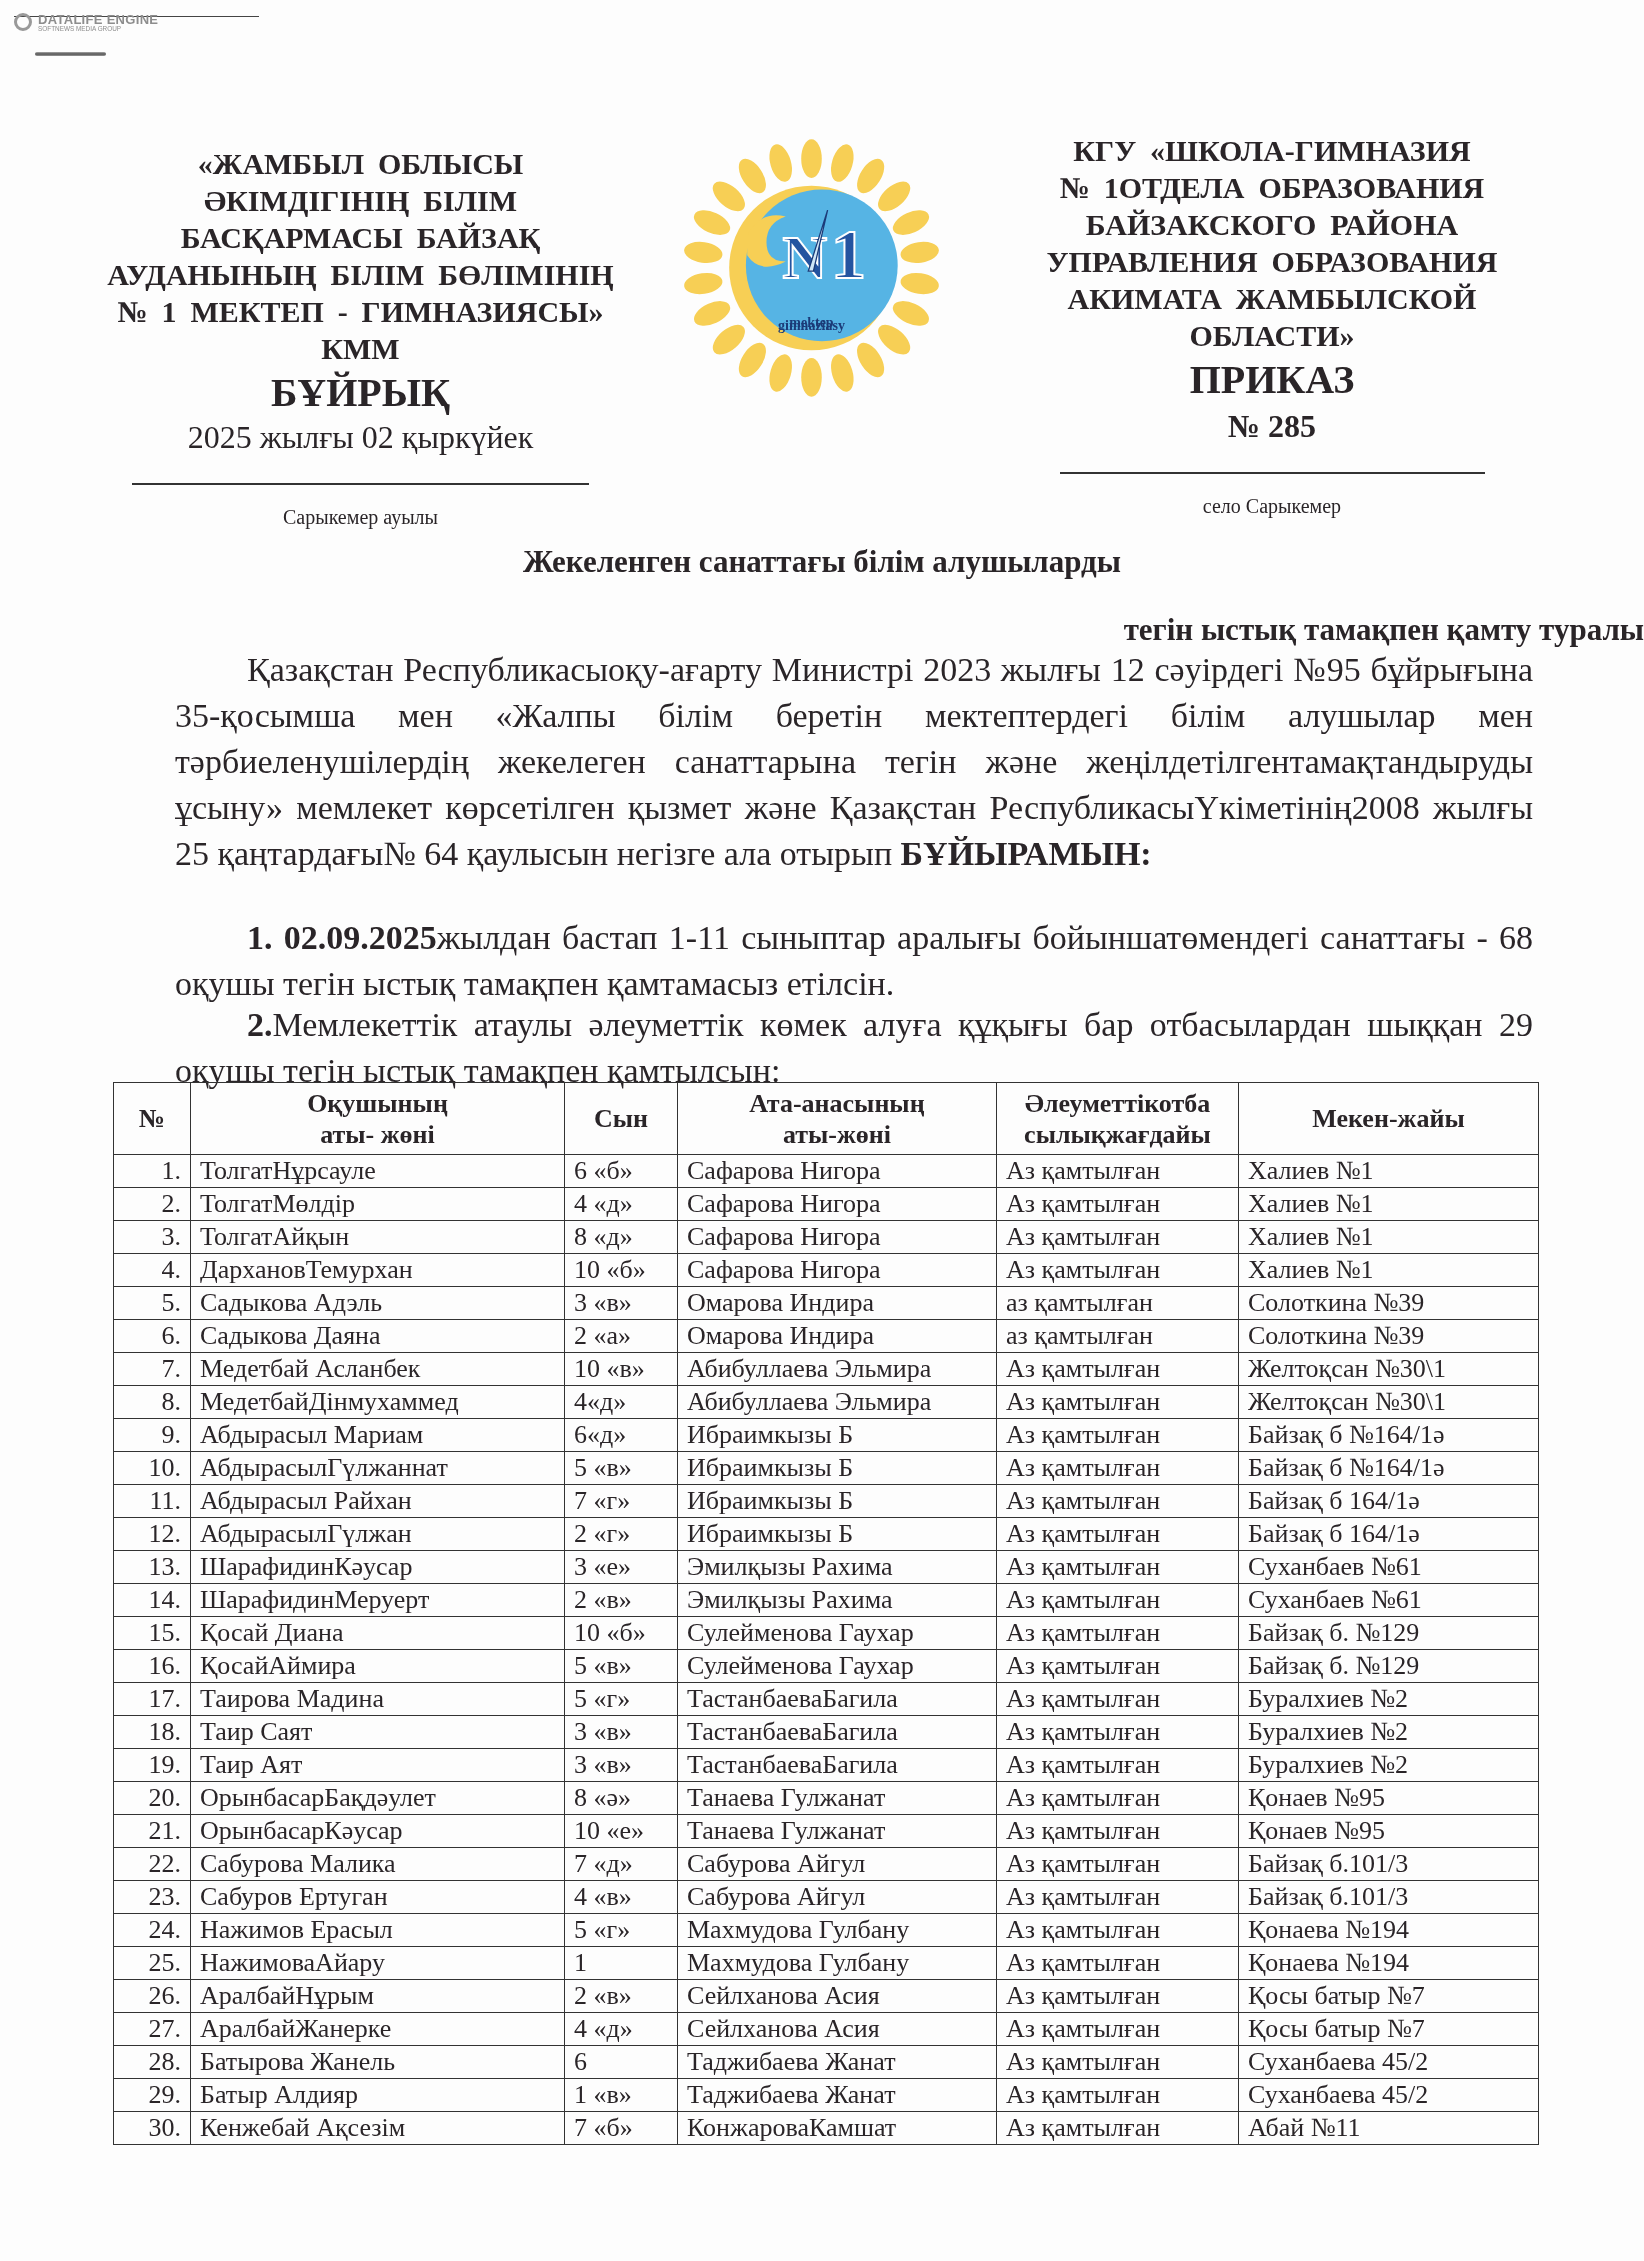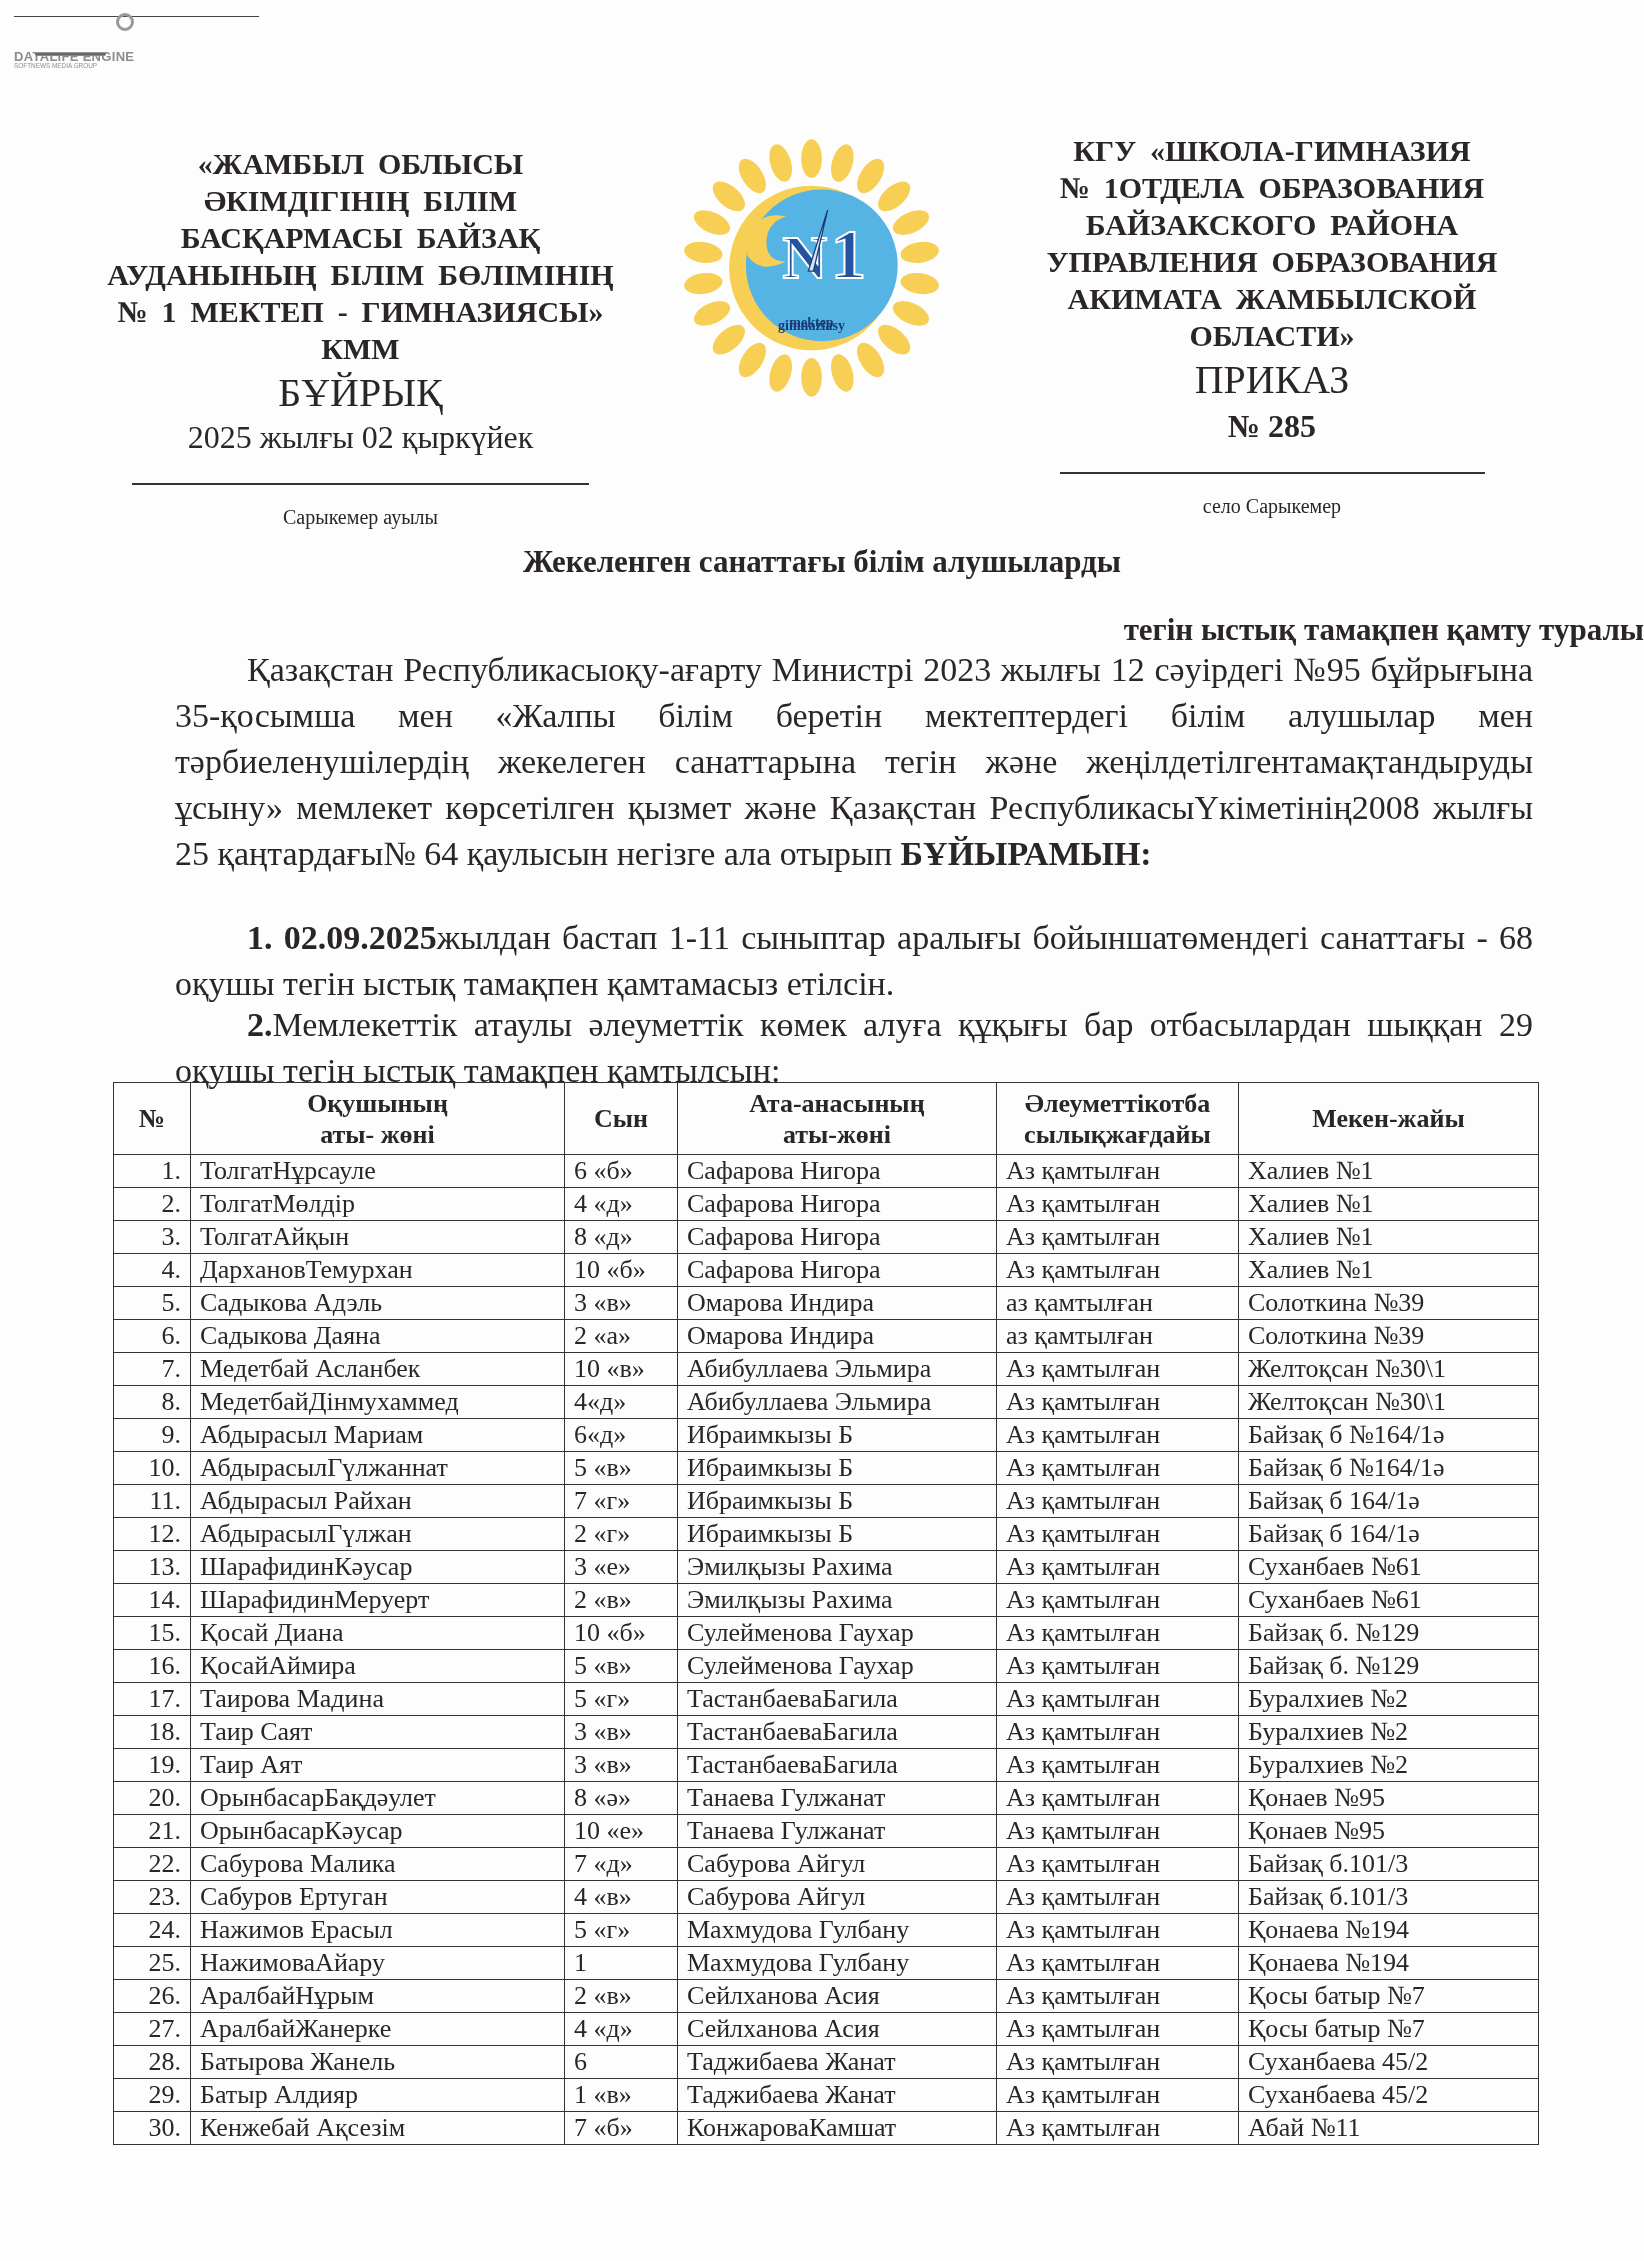--- a/index.html
+++ b/index.html
@@ -1,30 +1,30 @@
 <!DOCTYPE html>
 <html style="font-size:10.3px"><head>
 <meta charset="utf-8">
 <style>
   html, body { margin: 0; padding: 0; }
   body {
     width: 1644px; height: 2261px; background: #fdfdfd; position: relative; overflow: hidden;
     font-family: "Liberation Serif", serif; color: #2a2528;
   }
-  .watermark { position: absolute; left: 14px; top: 13px; display: flex; align-items: flex-end; gap: 19px; color: #8d8d8d; flex-direction: column; }
+  .watermark { position: absolute; left: 14px; top: 13px; display: flex; align-items: flex-start; gap: 6px; color: #8d8d8d; }
   .watermark .wm-logo { width: 18px; height: 18px; border: 3.2px solid #999; border-radius: 50%; box-sizing: border-box; transform: rotate(45deg); }
   .watermark .wm-title { font-family: "Liberation Sans", sans-serif; font-weight: bold; font-size: 13px; line-height: 13px; letter-spacing: 0.3px; }
   .watermark .wm-sub { font-family: "Liberation Sans", sans-serif; font-size: 6.4px; line-height: 6.4px; }
   .top-rule { position: absolute; left: 14px; top: 15.5px; width: 245px; height: 1.9px; background: #444; }
   .staple { position: absolute; left: 35px; top: 52px; width: 71px; height: 3.9px; border-radius: 1.9px; background: linear-gradient(#aaa, #555, #999); }
 
   .header-left { position: absolute; left: 103px; top: 145px; width: 515px; text-align: center; }
   .header-right { position: absolute; left: 1011px; top: 132px; width: 522px; text-align: center; }
   .org-line { font-weight: bold; font-size: 30px; line-height: 37px; word-spacing: 6.4px; }
-  .doc-type { font-weight: normal; font-size: 40px; line-height: 49px; margin-top: 1.3px; }
+  .doc-type { font-weight: bold; font-size: 40px; line-height: 49px; margin-top: 1.3px; }
   .date-line { font-size: 32px; line-height: 40px; }
   .order-no { font-weight: bold; font-size: 32px; line-height: 45px; }
   .rule { height: 1.3px; background: #333; margin: 26px auto 13px; }
   .place { font-size: 20px; line-height: 39px; }
 
   .logo { position: absolute; left: 670px; top: 139px; width: 283px; height: 258px; }
   .logo-text { position: absolute; left: 0; width: 100%; text-align: center; font-weight: bold; color: #1b3b78; font-size: 14px; line-height: 15.5px; }
 
   .title { position: absolute; left: 0; width: 100%; text-align: center; font-weight: bold; font-size: 31px; }
   .para { position: absolute; left: 175px; width: 1358px; font-size: 34px; line-height: 46px; text-align: justify; }

